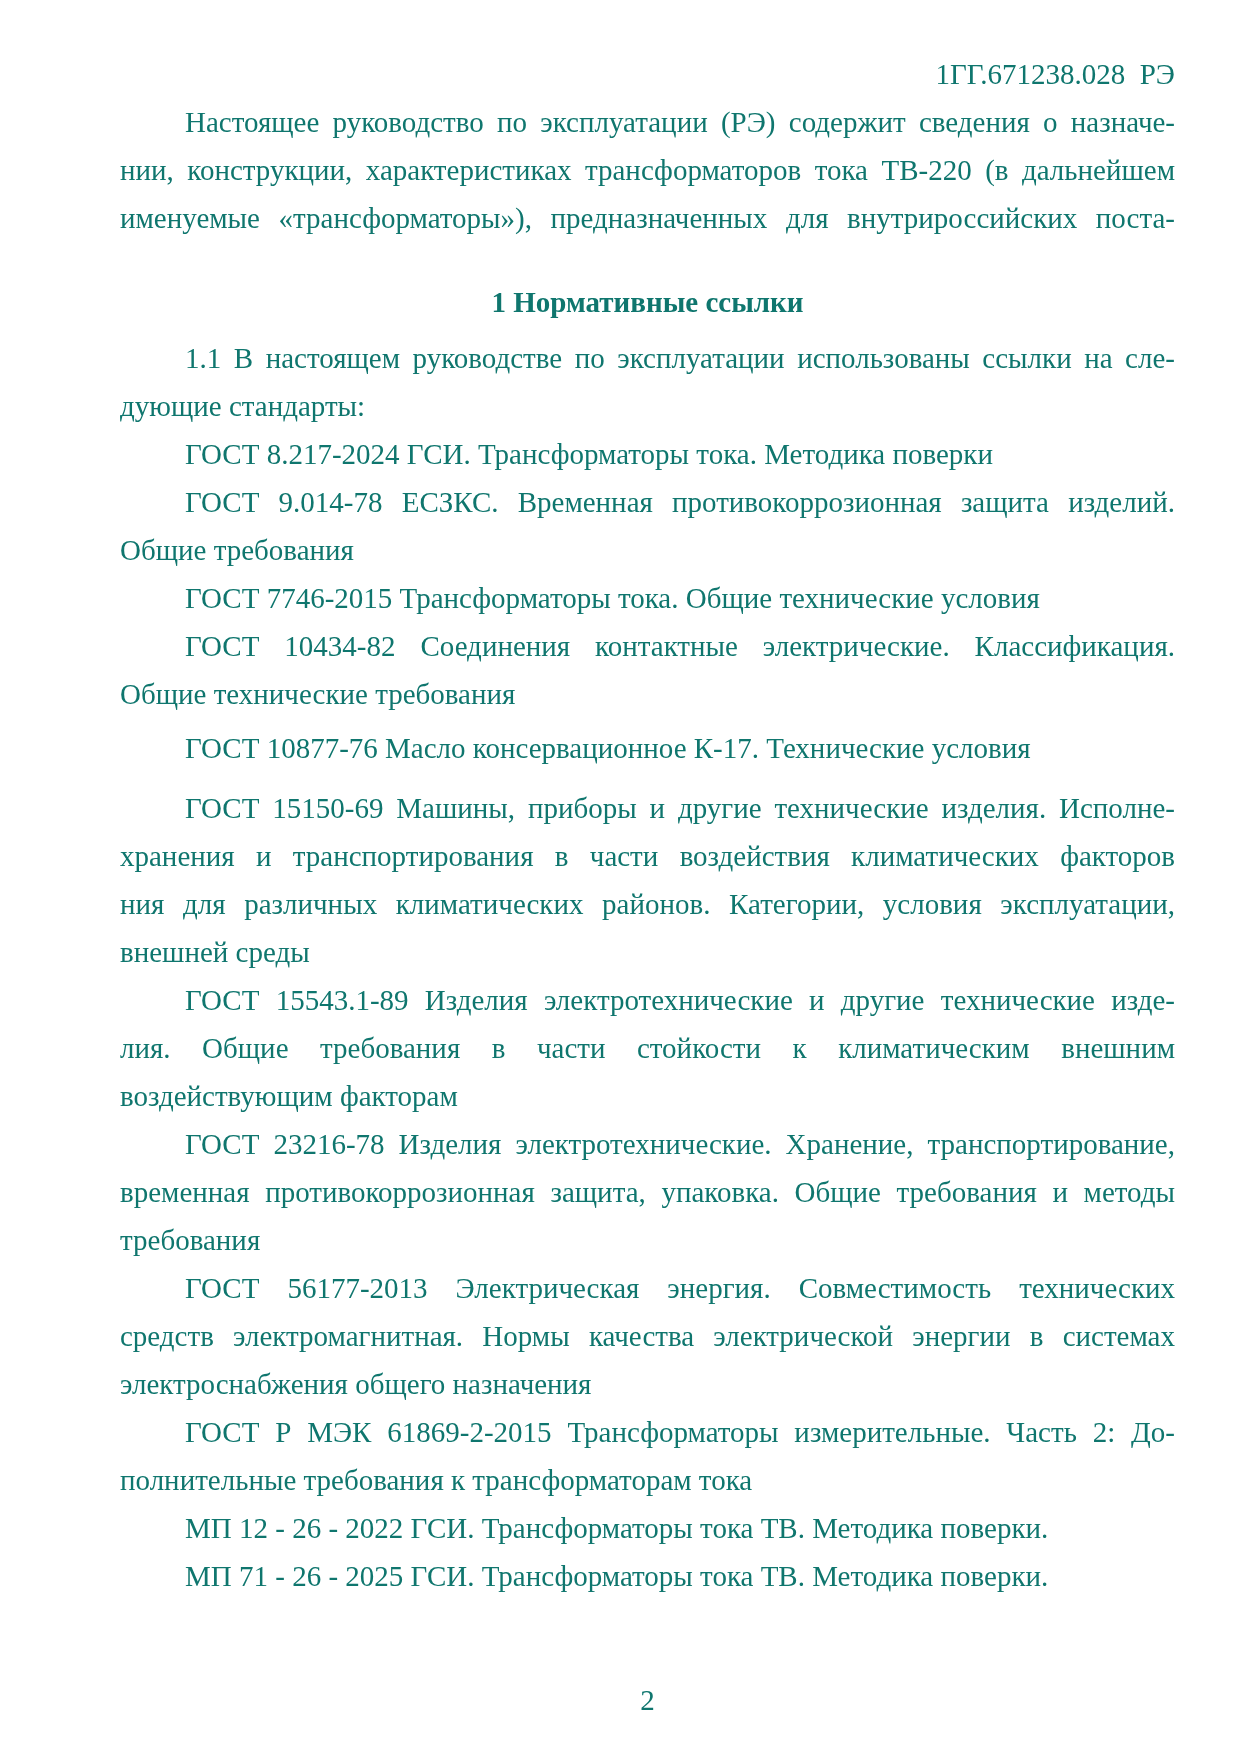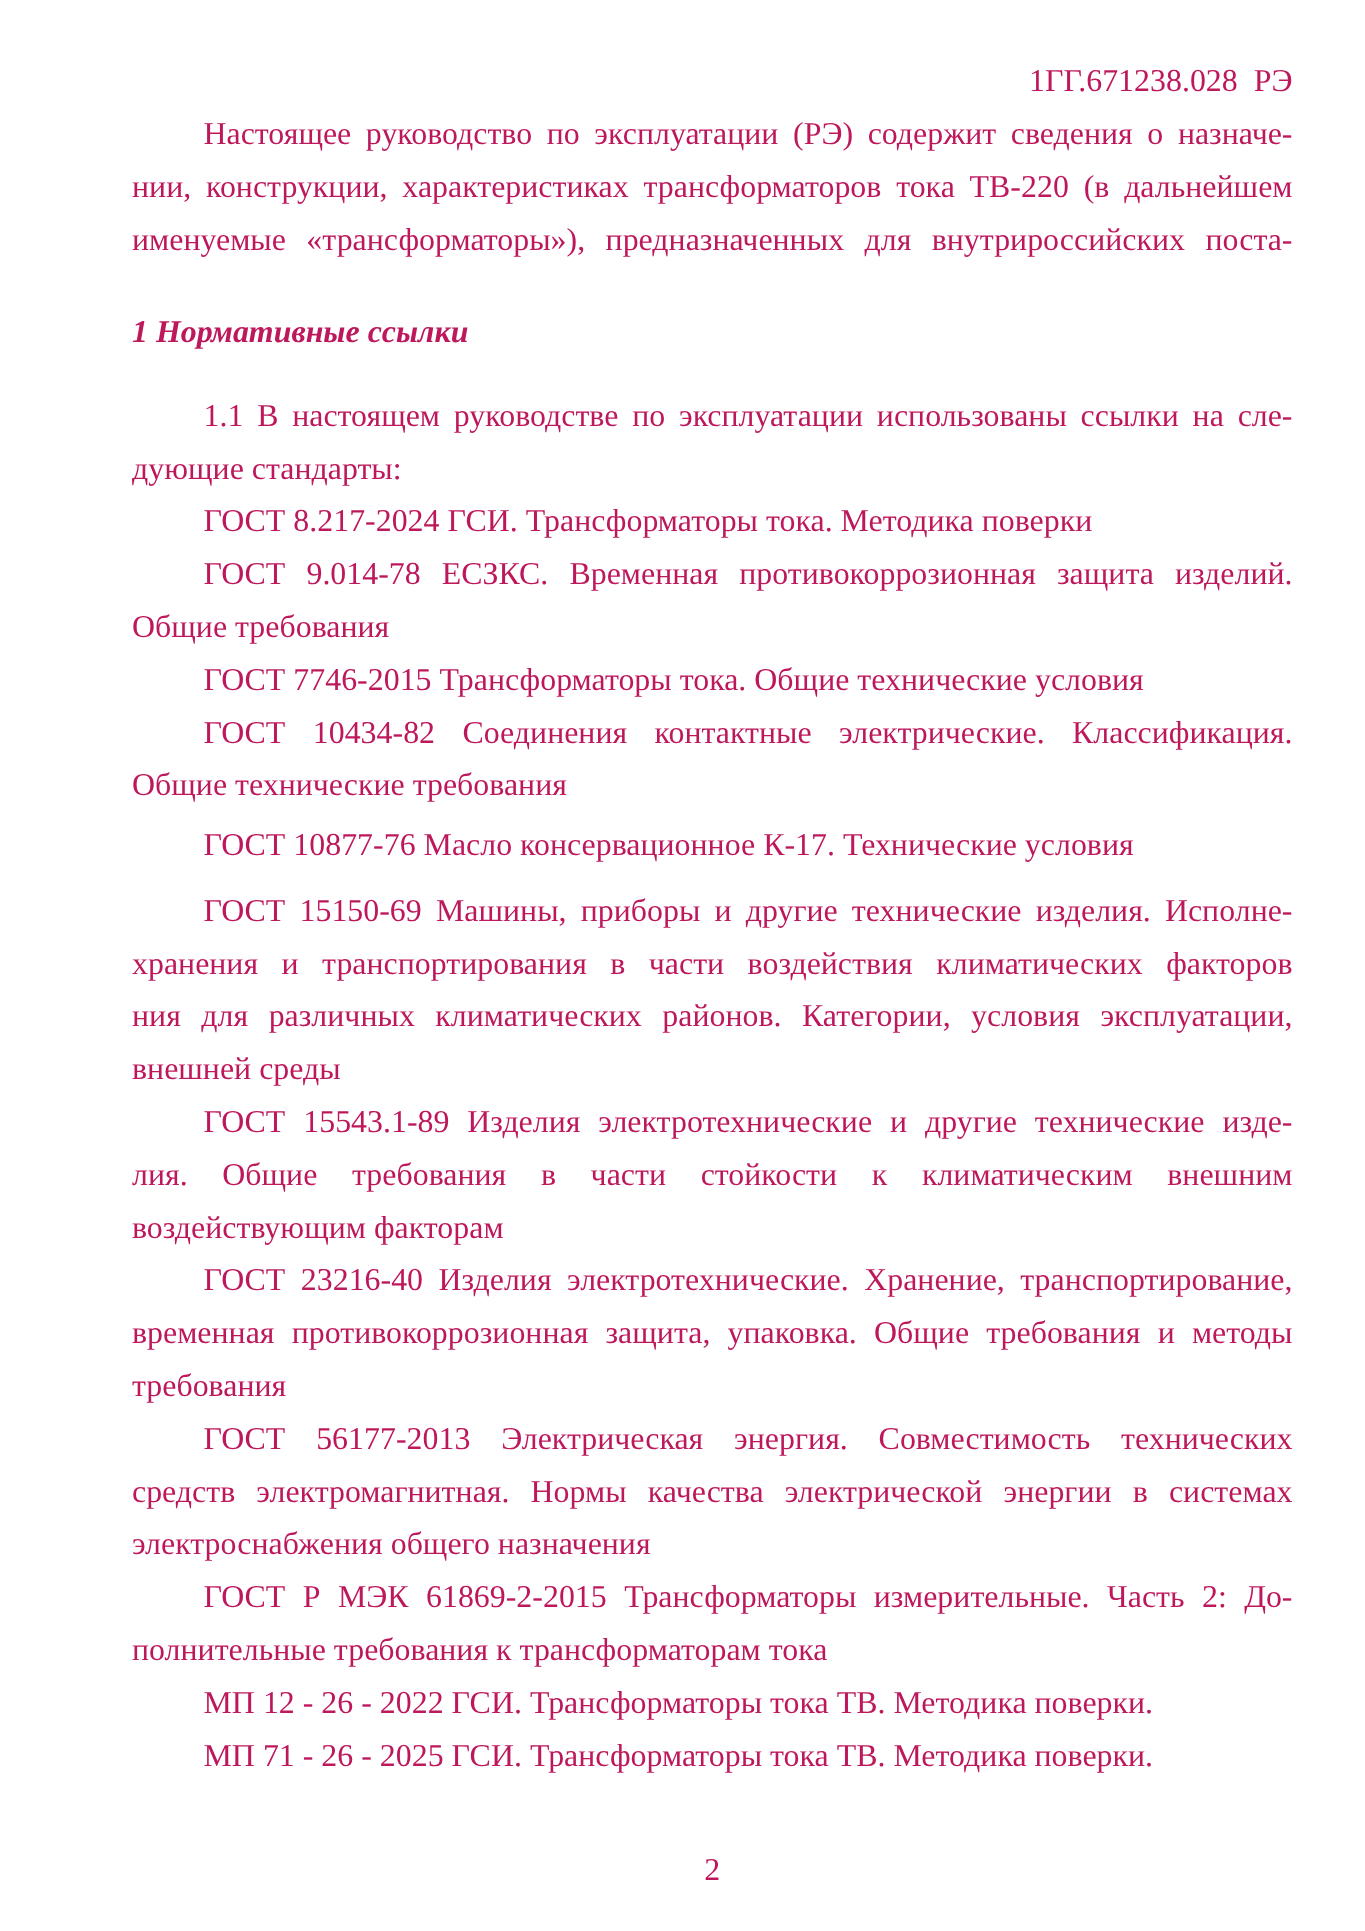--- a/index.html
+++ b/index.html
@@ -5,38 +5,38 @@
   html, body {
     margin: 0;
     padding: 0;
     background: #ffffff;
   }
   .page {
     position: relative;
     width: 1241px;
     height: 1755px;
     background: #ffffff;
-    color: #be185d;
+    color: #0f766e;
     font-family: "Liberation Serif", "DejaVu Serif", serif;
     font-size: 29px;
     box-sizing: border-box;
     padding: 50px 66px 0 120px;
     overflow: hidden;
   }
   .docnum {
     line-height: 48px;
     text-align: right;
     white-space: pre;
   }
   .heading {
     font-weight: bold;
+    text-align: center;
     line-height: 48px;
     margin-top: 36px;
-    margin-bottom: 28px;
-    font-style: italic;
+    margin-bottom: 8px;
   }
   .block { margin: 0; }
   .block[data-idx="7"] { margin-top: 6px; }
   .block[data-idx="8"] { margin-top: 12px; }
   .line {
     line-height: 48px;
     text-align: justify;
     text-align-last: justify;
   }
   .line.first { text-indent: 65px; }
@@ -89,21 +89,21 @@
         <div class="line">хранения и транспортирования в части воздействия климатических факторов</div>
         <div class="line">ния для различных климатических районов. Категории, условия эксплуатации,</div>
         <div class="line last">внешней среды</div>
       </div>
       <div class="block" data-idx="9">
         <div class="line first">ГОСТ 15543.1-89 Изделия электротехнические и другие технические изде-</div>
         <div class="line">лия. Общие требования в части стойкости к климатическим внешним</div>
         <div class="line last">воздействующим факторам</div>
       </div>
       <div class="block" data-idx="10">
-        <div class="line first">ГОСТ 23216-40 Изделия электротехнические. Хранение, транспортирование,</div>
+        <div class="line first">ГОСТ 23216-78 Изделия электротехнические. Хранение, транспортирование,</div>
         <div class="line">временная противокоррозионная защита, упаковка. Общие требования и методы</div>
         <div class="line last">требования</div>
       </div>
       <div class="block" data-idx="11">
         <div class="line first">ГОСТ 56177-2013 Электрическая энергия. Совместимость технических</div>
         <div class="line">средств электромагнитная. Нормы качества электрической энергии в системах</div>
         <div class="line last">электроснабжения общего назначения</div>
       </div>
       <div class="block" data-idx="12">
         <div class="line first">ГОСТ Р МЭК 61869-2-2015 Трансформаторы измерительные. Часть 2: До-</div>

